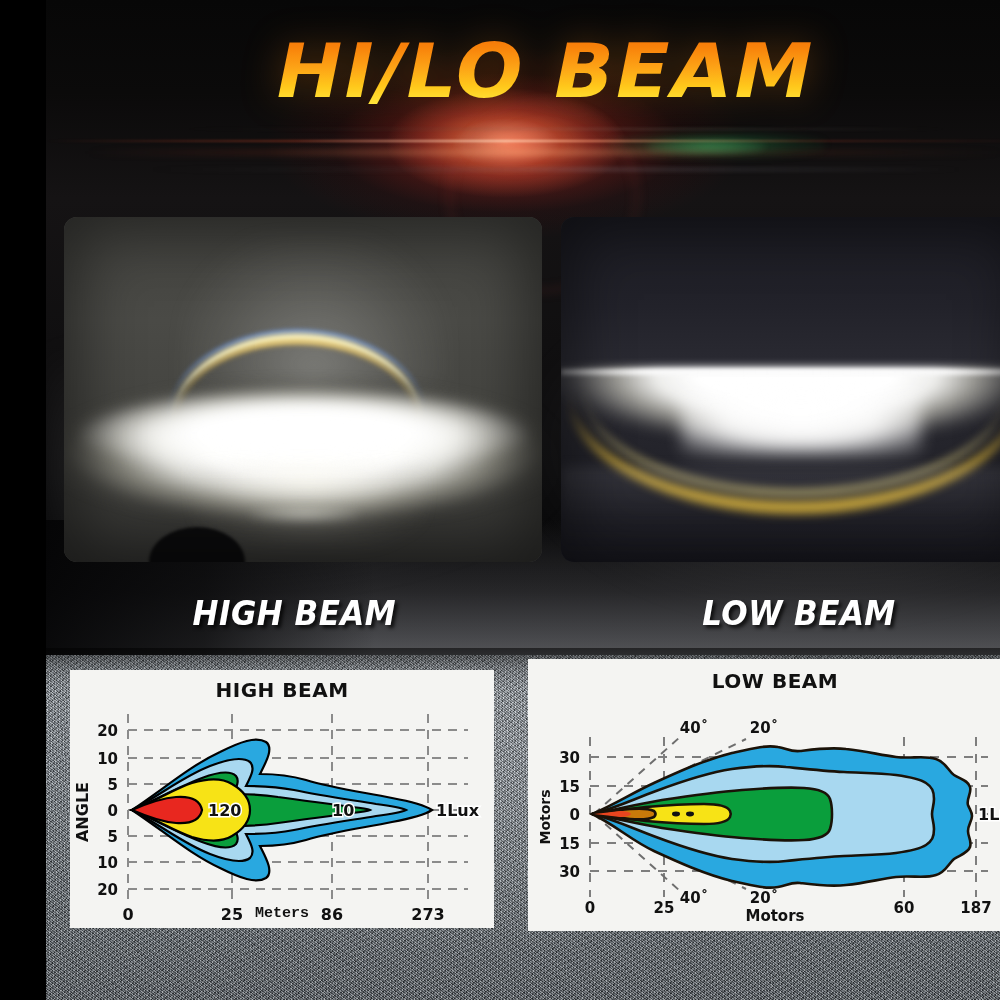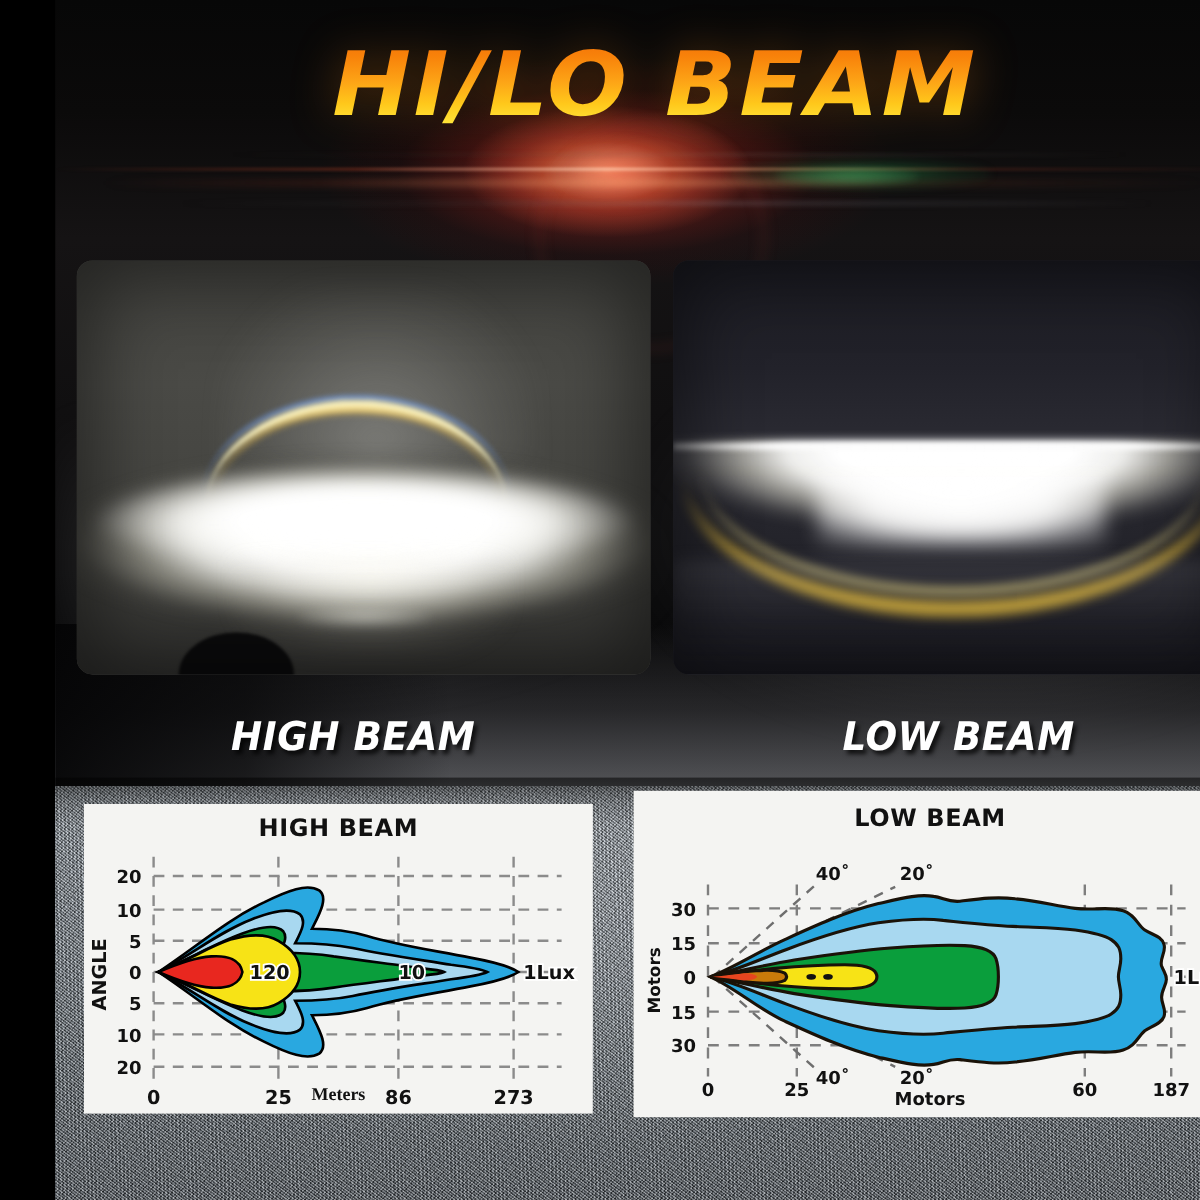--- a/index.html
+++ b/index.html
@@ -218,21 +218,21 @@
         <text x="358" y="250">273</text>
       </g>
       <text class="ax-txt" font-size="15" text-anchor="middle" x="212" y="256" style="display:none">Meters</text>
 
       <g class="ax-txt" font-size="16">
         <text x="138" y="146" stroke="#fff" stroke-width="3" paint-order="stroke">120</text>
         <text x="262" y="146" stroke="#fff" stroke-width="3" paint-order="stroke">10</text>
         <text x="366" y="146" stroke="#fff" stroke-width="3" paint-order="stroke">1Lux</text>
       </g>
     </svg>
-    <div style="position:absolute;left:0;top:235px;width:100%;text-align:center;font-family:Liberation Serif, serif;font-weight:bold;font-size:15px;color:#111;">Meters</div>
+    <div style="position:absolute;left:0;top:235px;width:100%;text-align:center;font-family:Liberation Mono, monospace;font-weight:bold;font-size:15px;color:#111;">Meters</div>
   </div>
 
   <div class="chart-panel panel-lo">
     <div class="chart-title">LOW BEAM</div>
     <svg class="chart-svg" width="494" height="272" viewBox="0 0 494 272">
 
       <g stroke="#7e7e7e" stroke-width="2" stroke-dasharray="9,8" fill="none">
         <line x1="62" y1="98" x2="460" y2="98"></line>
         <line x1="62" y1="127" x2="460" y2="127"></line>
         <line x1="62" y1="155" x2="460" y2="155"></line>

